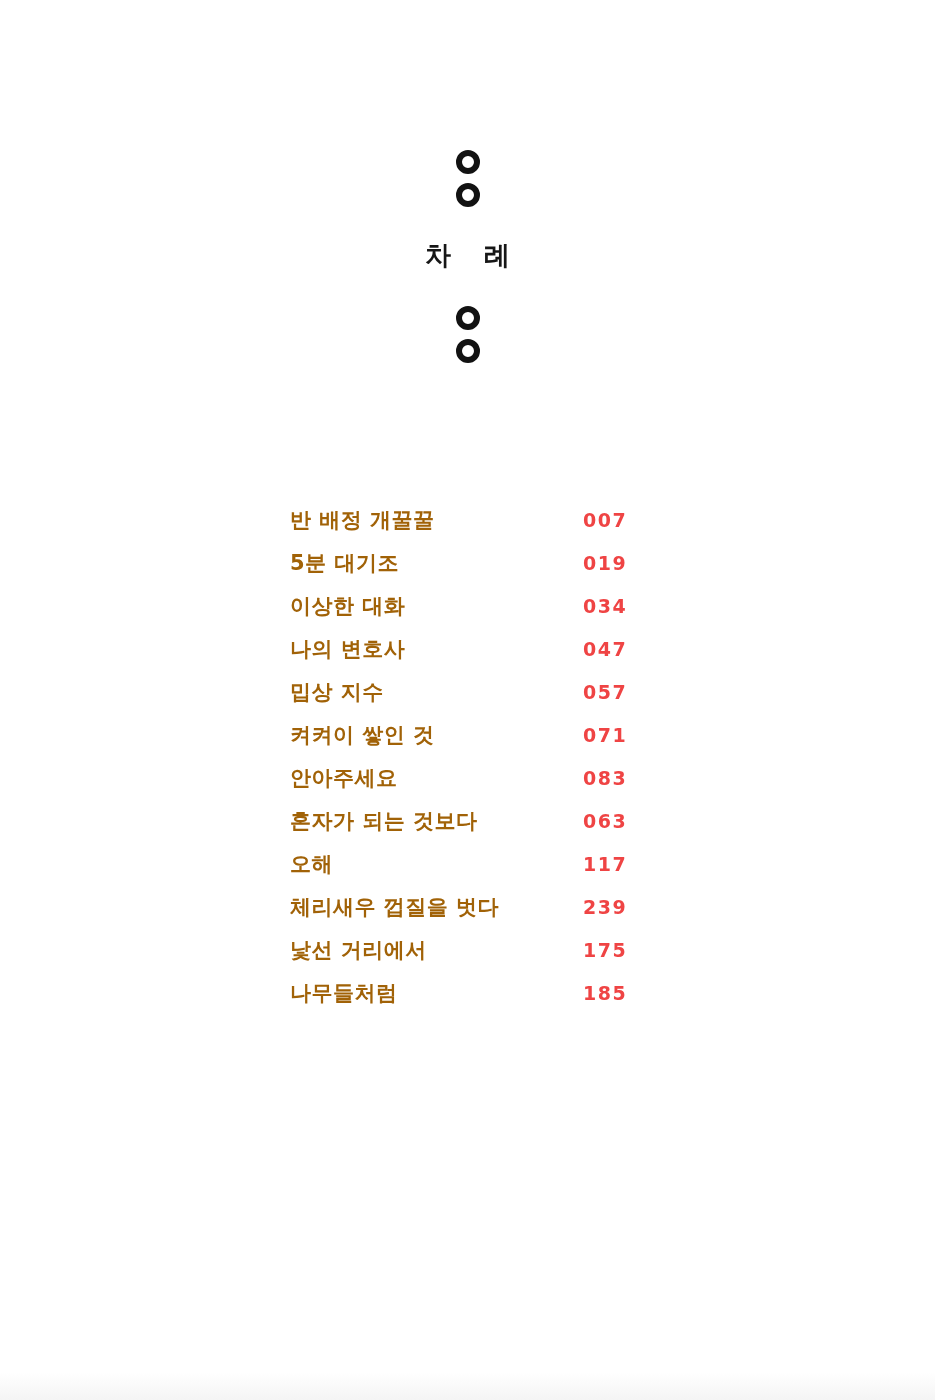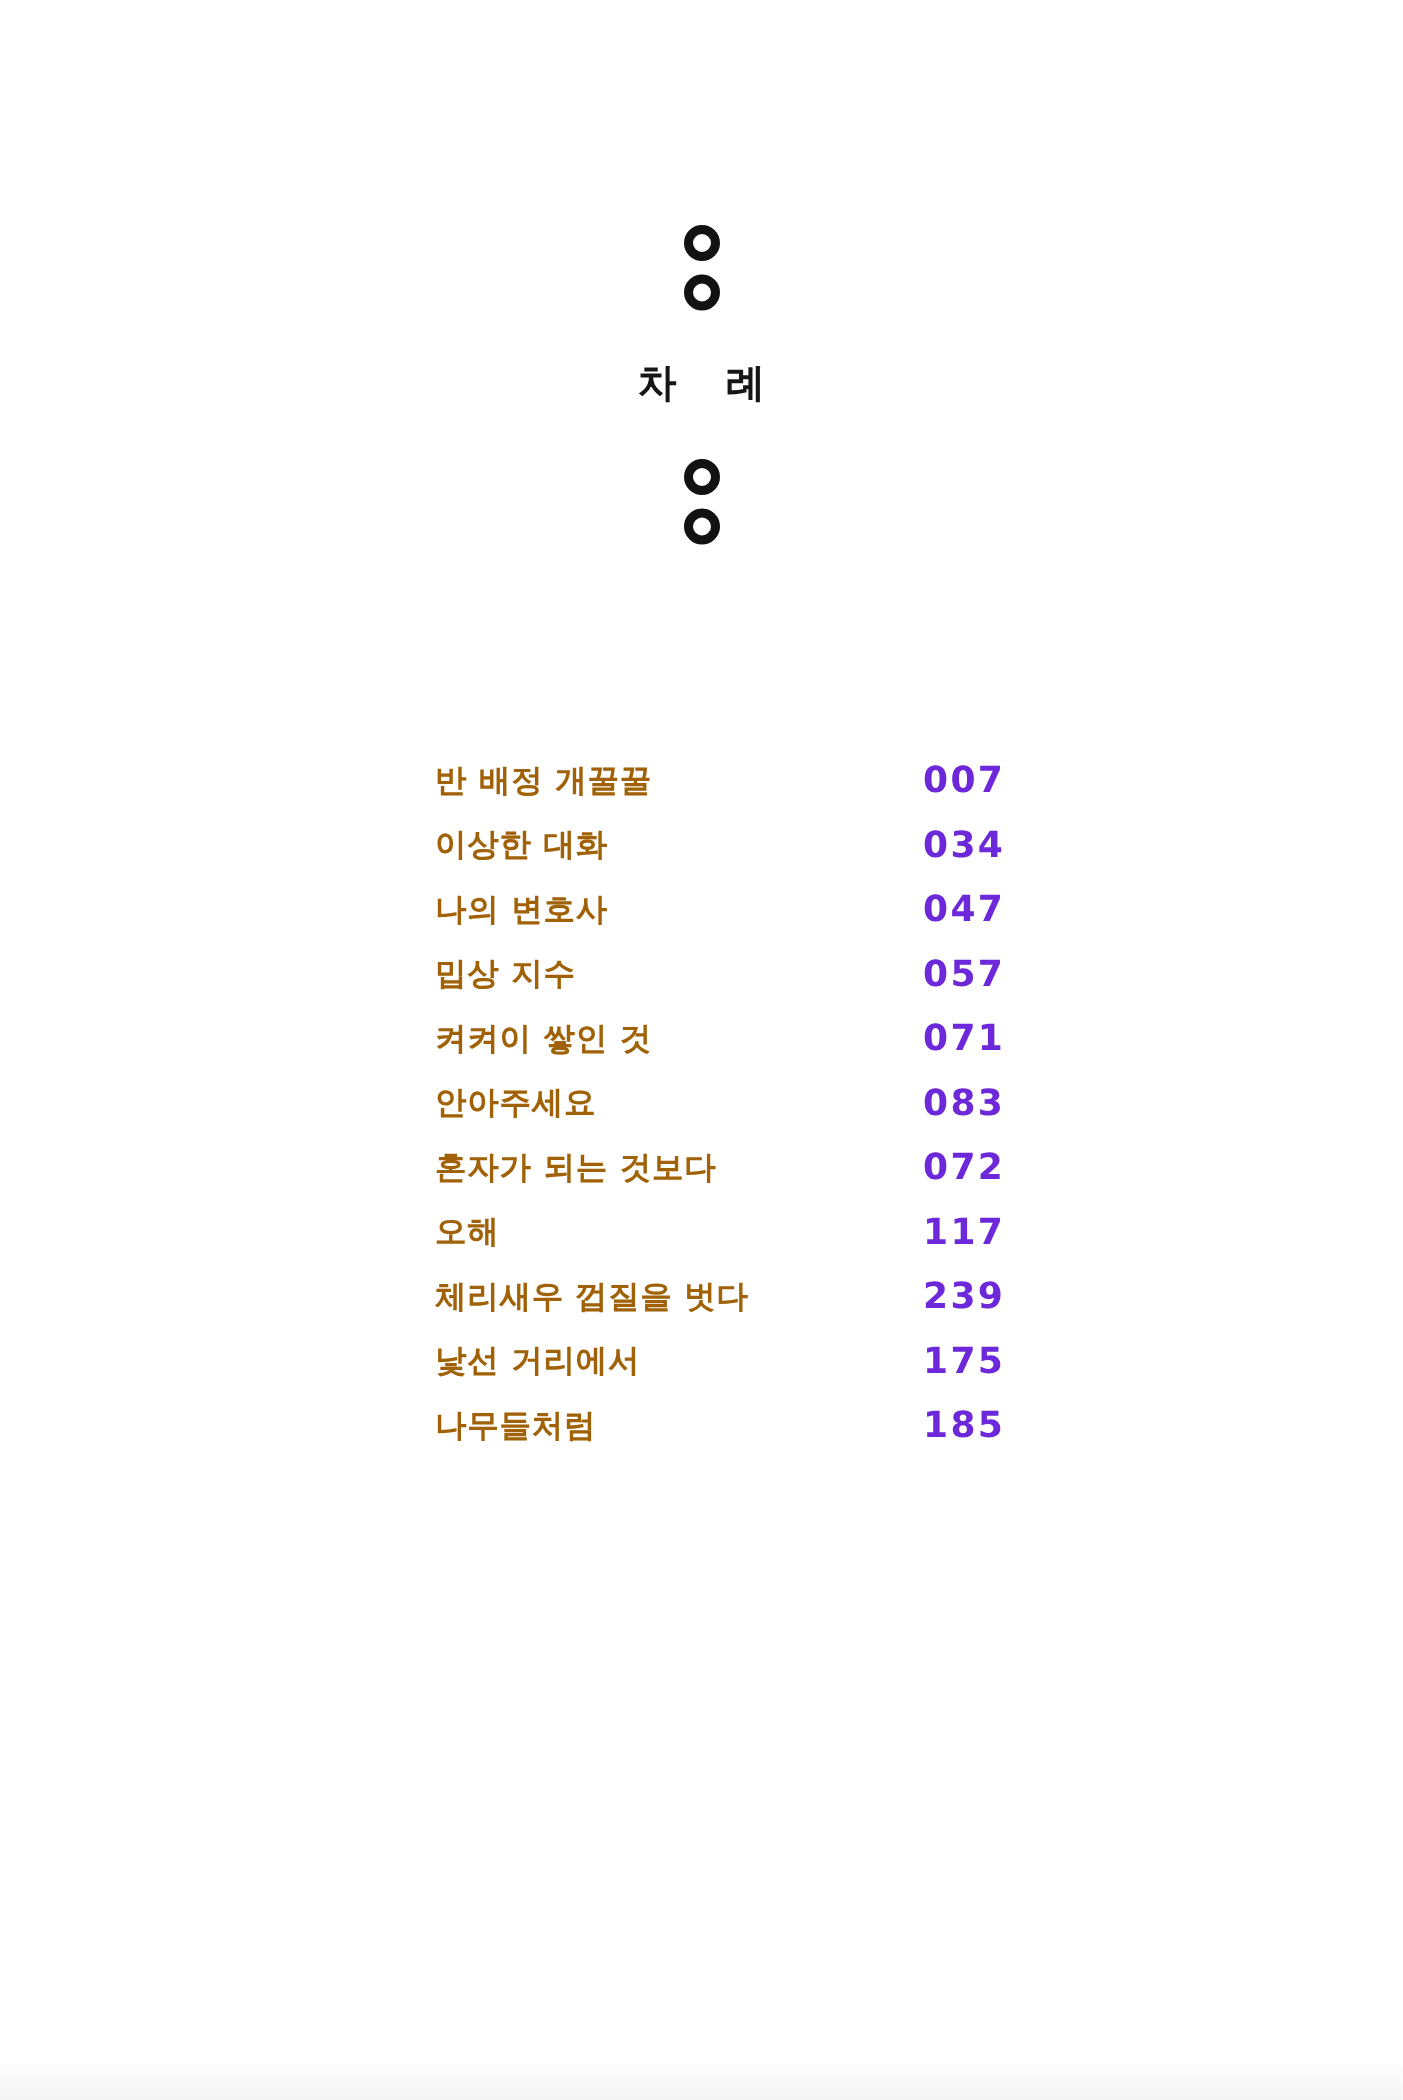--- a/index.html
+++ b/index.html
@@ -77,26 +77,25 @@
     height: 43px;
   }
   .chapter-title {
     font-size: 21px;
     font-weight: 700;
     color: #a16207;
     letter-spacing: 0.5px;
     white-space: nowrap;
   }
   .chapter-page {
-    font-size: 24px;
+    font-size: 19px;
     font-weight: 700;
-    color: #6d28d9;
+    color: #ef4444;
     letter-spacing: 1.5px;
     font-family: "DejaVu Sans", sans-serif;
-    text-align: right;
   }
   .appendix-row {
     margin-top: 22px;
   }
 </style>
 </head>
 <body>
 
 <div class="page">
 
@@ -112,20 +111,24 @@
     <div class="ring"></div>
   </div>
 
   <div class="toc-list">
 
     <div class="toc-row">
       <span class="chapter-title">반 배정 개꿀꿀</span>
       <span class="chapter-page">007</span>
     </div>
     <div class="toc-row">
+      <span class="chapter-title">5분 대기조</span>
+      <span class="chapter-page">019</span>
+    </div>
+    <div class="toc-row">
       <span class="chapter-title">이상한 대화</span>
       <span class="chapter-page">034</span>
     </div>
     <div class="toc-row">
       <span class="chapter-title">나의 변호사</span>
       <span class="chapter-page">047</span>
     </div>
     <div class="toc-row">
       <span class="chapter-title">밉상 지수</span>
       <span class="chapter-page">057</span>
@@ -133,21 +136,21 @@
     <div class="toc-row">
       <span class="chapter-title">켜켜이 쌓인 것</span>
       <span class="chapter-page">071</span>
     </div>
     <div class="toc-row">
       <span class="chapter-title">안아주세요</span>
       <span class="chapter-page">083</span>
     </div>
     <div class="toc-row">
       <span class="chapter-title">혼자가 되는 것보다</span>
-      <span class="chapter-page">072</span>
+      <span class="chapter-page">063</span>
     </div>
     <div class="toc-row">
       <span class="chapter-title">오해</span>
       <span class="chapter-page">117</span>
     </div>
     <div class="toc-row">
       <span class="chapter-title">체리새우 껍질을 벗다</span>
       <span class="chapter-page">239</span>
     </div>
     <div class="toc-row">

